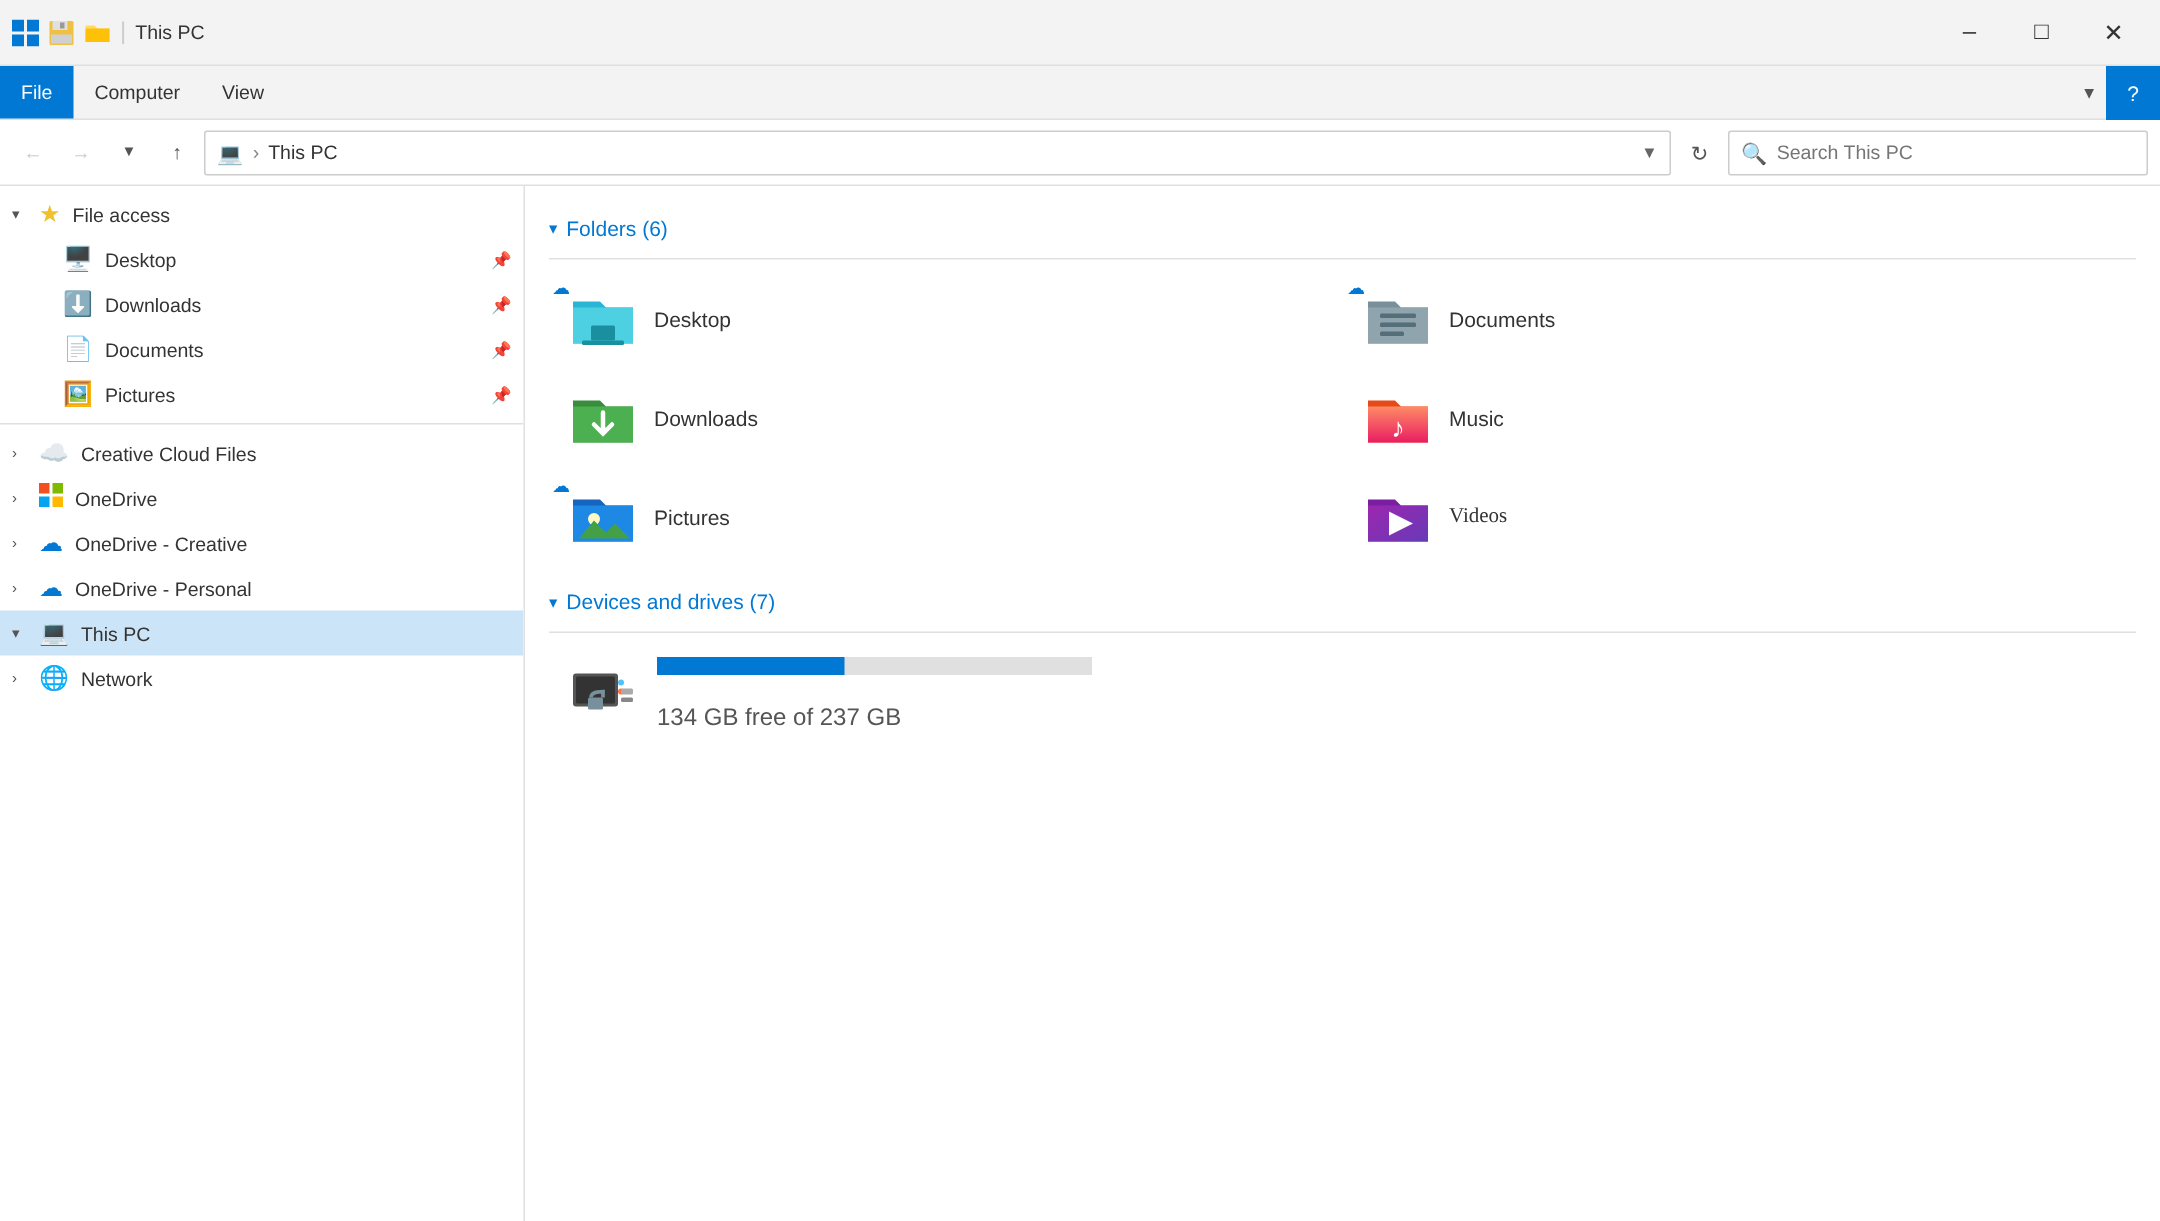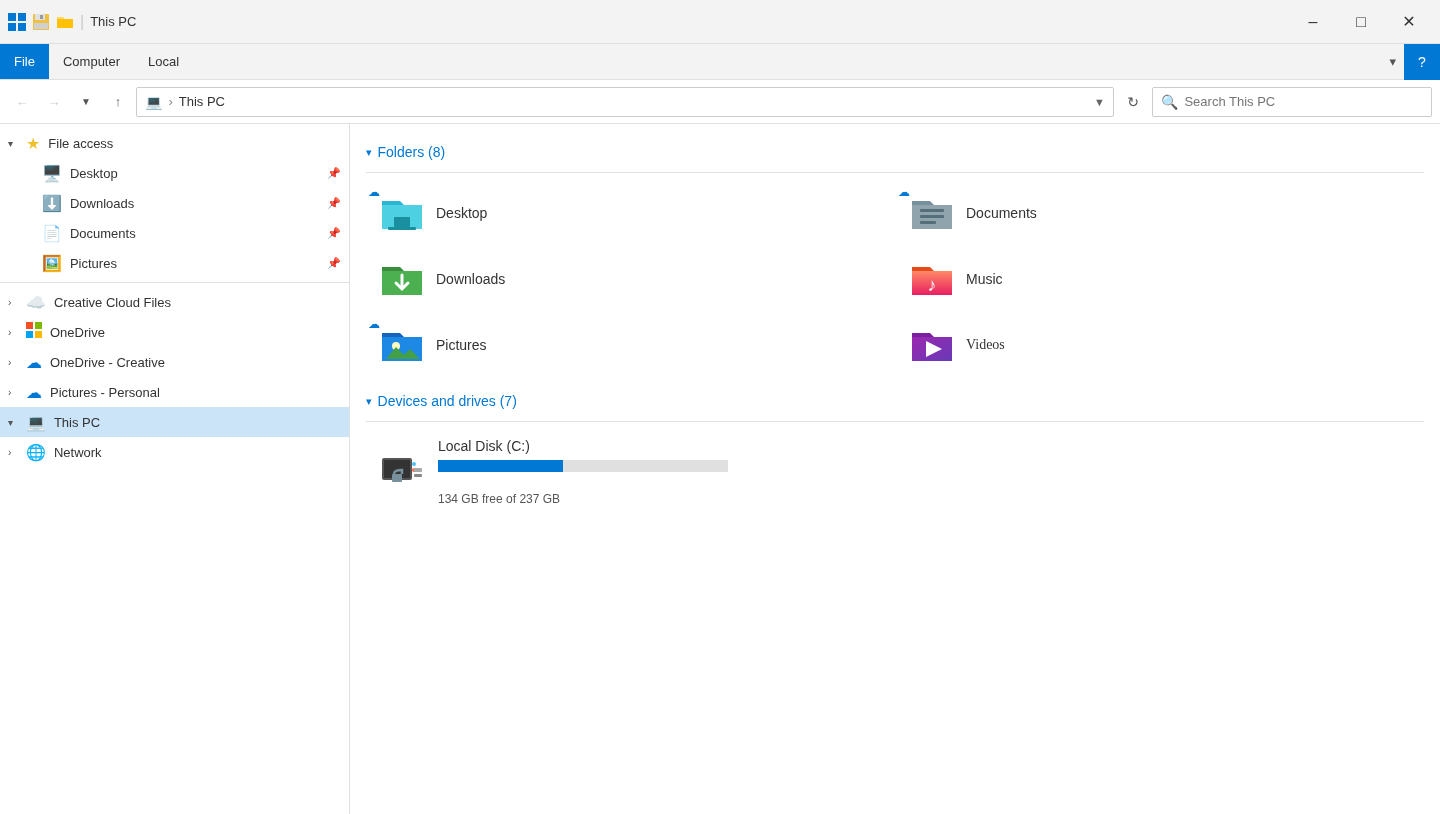--- a/index.html
+++ b/index.html
@@ -100,21 +100,21 @@
     .drives-section { margin-top: 8px; }
     .drive-item {
       display: flex; align-items: center; gap: 12px; padding: 8px 12px;
       cursor: pointer; border-radius: 2px; width: 420px;
     }
     .drive-icon-wrap { width: 48px; height: 48px; flex-shrink: 0; }
     .drive-info { flex: 1; }
     .drive-name { font-size: 14px; color: #333; margin-bottom: 6px; }
     .drive-bar-bg { height: 12px; background: #e0e0e0; border-radius: 0; width: 290px; }
     .drive-bar-fill { height: 100%; background: #0078d4; border-radius: 0; }
-    .drive-space { font-size: 12px; color: #555; margin-top: 20px; }
+    .drive-space { font-size: 16px; color: #555; margin-top: 20px; }
 
     
     .folder-svg { width: 48px; height: 48px; }
 
     hr.section-divider { border: none; border-top: 1px solid #e0e0e0; margin: 4px 0; }
   </style>
 </head>
 <body>
 
 <div class="title-bar">
@@ -142,21 +142,21 @@
   <div class="title-bar-controls">
     <button class="title-bar-btn">–</button>
     <button class="title-bar-btn">□</button>
     <button class="title-bar-btn close">✕</button>
   </div>
 </div>
 
 <div class="menu-bar">
   <div class="menu-item active">File</div>
   <div class="menu-item">Computer</div>
-  <div class="menu-item">Local</div>
+  <div class="menu-item">View</div>
   <div class="menu-spacer"></div>
   <div style="display:flex;align-items:center;padding-right:4px;">
     <span style="font-size:13px;color:#555;cursor:pointer;margin-right:4px;">▾</span>
   </div>
   <div class="menu-help">?</div>
 </div>
 
 <div class="address-bar">
   <button class="nav-btn disabled">←</button>
   <button class="nav-btn disabled">→</button>
@@ -235,41 +235,41 @@
 
     <div class="sidebar-item">
       <span class="chevron">›</span>
       <span style="font-size:16px;margin-right:4px;color:#0078d4;">☁</span>
       <span>OneDrive - Creative</span>
     </div>
 
     <div class="sidebar-item">
       <span class="chevron">›</span>
       <span style="font-size:16px;margin-right:4px;color:#0078d4;">☁</span>
-      <span>Pictures - Personal</span>
+      <span>OneDrive - Personal</span>
     </div>
 
     <div class="sidebar-item active">
       <span class="chevron">▾</span>
       <span style="font-size:16px;margin-right:4px;">💻</span>
       <span>This PC</span>
     </div>
 
     <div class="sidebar-item">
       <span class="chevron">›</span>
       <span style="font-size:16px;margin-right:4px;">🌐</span>
       <span>Network</span>
     </div>
   </div>
 
   <div class="content">
 
     <div class="section-header">
       <span class="section-chevron">▾</span>
-      <span>Folders (8)</span>
+      <span>Folders (6)</span>
     </div>
     <hr style="border:none;border-top:1px solid #e0e0e0;margin-bottom:8px;">
 
     <div class="folders-grid">
 
       <div class="folder-item">
         <div class="folder-icon-wrap">
           <span style="position:absolute;top:-4px;left:-10px;color:#0078d4;font-size:12px;">☁</span>
           <svg class="folder-svg" viewBox="0 0 48 48">
             <path d="M4 12h18l4 4h18v24H4z" fill="#29b6d5"></path>
@@ -373,21 +373,20 @@
             <circle cx="36" cy="22" r="2" fill="#ff7043"></circle>
 
             <rect x="36" y="26" width="8" height="3" rx="1" fill="#888"></rect>
             <rect x="36" y="20" width="8" height="4" rx="1" fill="#aaa"></rect>
 
             <rect x="14" y="26" width="10" height="8" rx="1" fill="#78909c"></rect>
             <path d="M16 26 Q16 22 24 22 Q24 22 24 26" stroke="#78909c" stroke-width="2.5" fill="none"></path>
           </svg>
         </div>
         <div class="drive-info">
-          <div class="drive-name">Local Disk (C:)</div>
           <div class="drive-bar-bg">
             <div class="drive-bar-fill" style="width:43%;"></div>
           </div>
           <div class="drive-space">134 GB free of 237 GB</div>
         </div>
       </div>
     </div>
 
   </div>
 </div>

